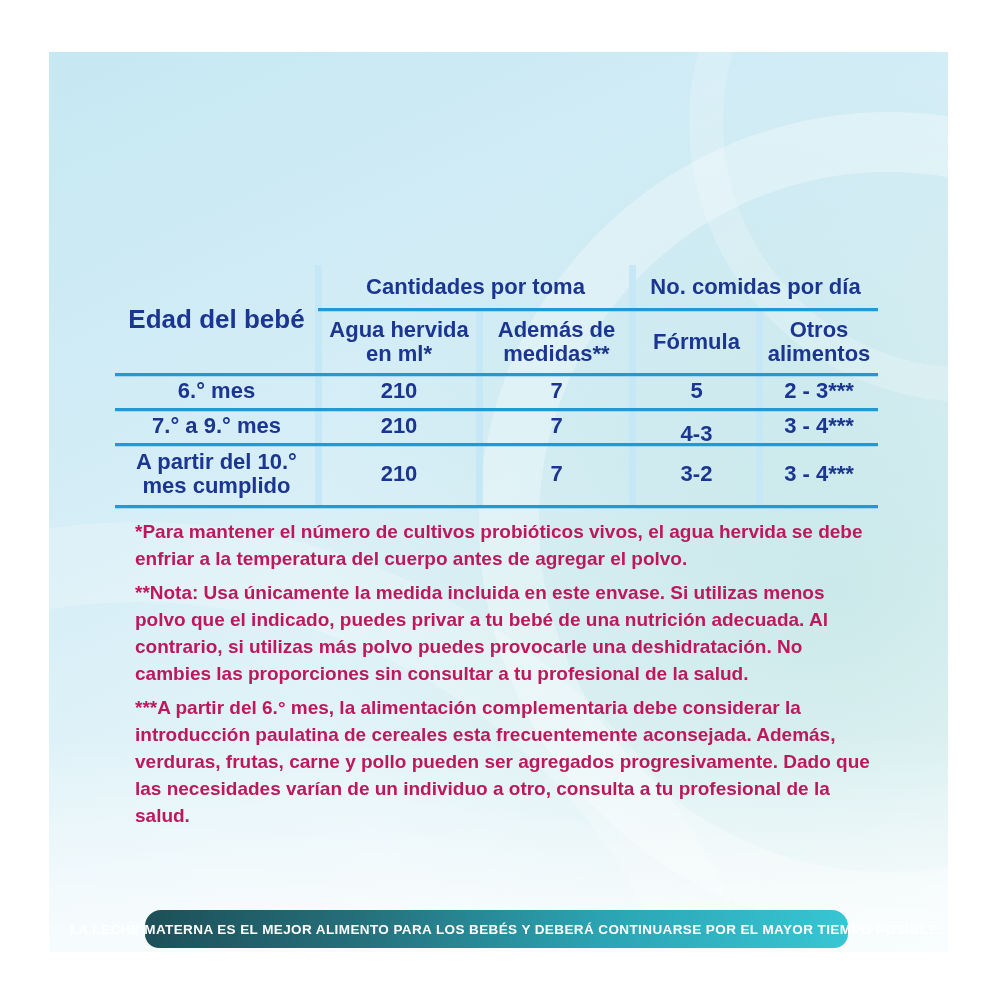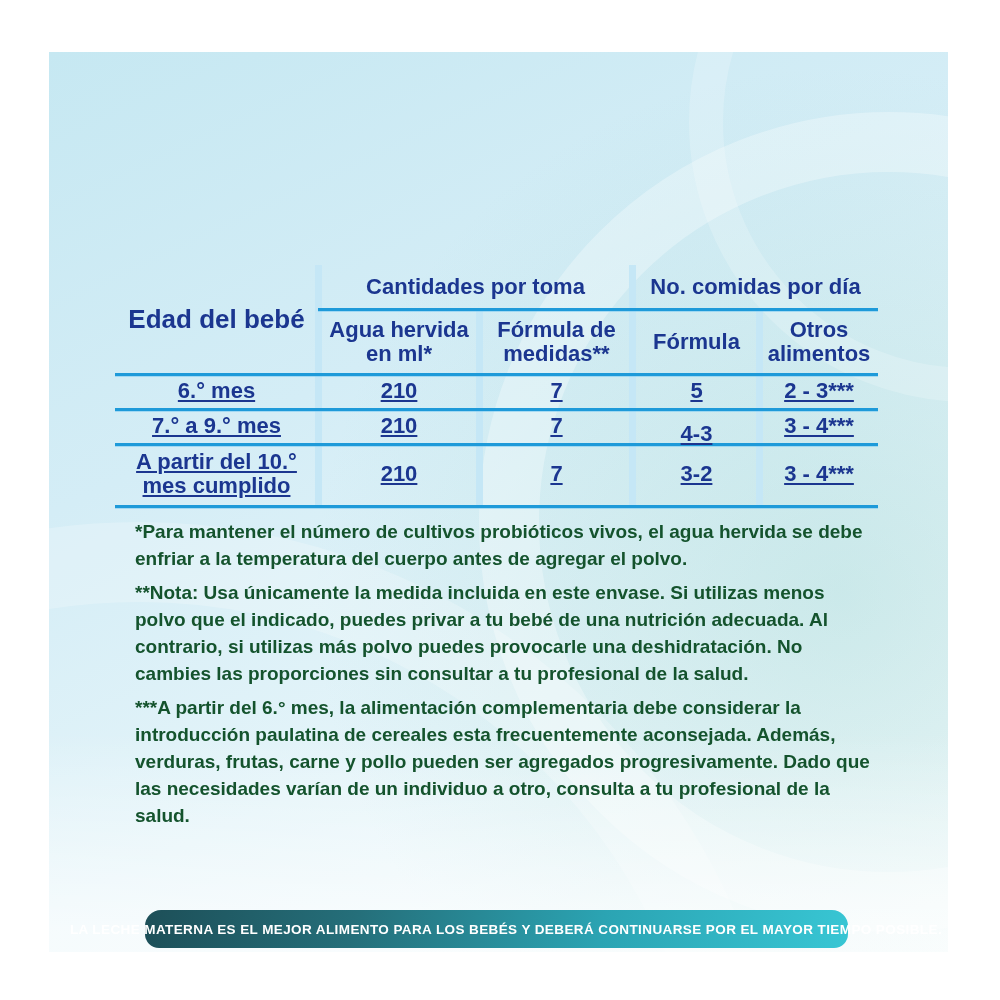--- a/index.html
+++ b/index.html
@@ -37,25 +37,25 @@
   .tbl { position:absolute; left:115px; top:265px; width:763px; height:242px;
          color:#1b3690; font-weight:bold; }
   .cell { position:absolute; display:flex; align-items:center; justify-content:center;
           text-align:center; line-height:24px; }
   .vline { position:absolute; width:7px; background:#c5e7f6; }
   .hline { position:absolute; height:3px; background:#1e9ad9;
            box-shadow:0 1px 0 rgba(120,200,240,0.55); }
   .fs-corner { font-size:26px; }
   .fs-group  { font-size:22px; }
   .fs-head   { font-size:22px; }
-  .fs-data   { font-size:22px;text-decoration:underline; }
+  .fs-data   { font-size:22px; }
 
   
   .footnotes { position:absolute; left:135px; top:518px; width:737px;
-               color:#14532d; font-weight:bold; font-size:19px; line-height:27px; }
+               color:#be185d; font-weight:bold; font-size:19px; line-height:27px; }
   .footnotes p { margin-bottom:7px; }
 
   
   .bottom-banner { position:absolute; left:145px; top:910px; width:703px; height:38px;
           border-radius:16px 16px 14px 14px;
           background:linear-gradient(100deg, #1d4f58 0%, #256f7a 30%, #2ba4b3 65%, #38c6d4 100%);
           display:flex; align-items:center; justify-content:center;padding-left:19px; }
   .bottom-banner span { color:#ffffff; font-size:13.5px; font-weight:bold;
           letter-spacing:0.4px; white-space:nowrap; }
 </style>
@@ -86,21 +86,21 @@
 
     <div class="cell fs-corner" style="left:0;px top:0; width:203px; height:108px;">Edad del bebé</div>
     <div class="cell fs-group" style="left:518px; top:0; width:245px; height:43px;">No. comidas por día</div>
     <div class="cell fs-group" style="left:203px; top:0; width:315px; height:43px;">Cantidades por toma</div>
 
     <div class="cell fs-head" style="left:203px; top:45px; width:162px; height:63px; flex-direction:column;justify-content:center;">
       <span>Agua hervida</span>
       <span>en ml*</span>
     </div>
     <div class="cell fs-head" style="left:365px; top:45px; width:153px; height:63px; flex-direction:column;">
-      <span>Fórmula de</span>
+      <span>Además de</span>
       <span>medidas**</span>
     </div>
     <div class="cell fs-head" style="left:518px; top:45px; width:127px; height:63px;">Fórmula</div>
     <div class="cell fs-head" style="left:645px; top:45px; width:118px; height:63px; flex-direction:column;align-items:center;">
       <span>Otros</span>
       <span>alimentos</span>
     </div>
 
     <div class="cell fs-data" style="left:0; top:108px; width:203px; height:35px;">6.° mes</div>
     <div class="cell fs-data" style="left:203px; top:108px; width:162px; height:35px;">210</div>

